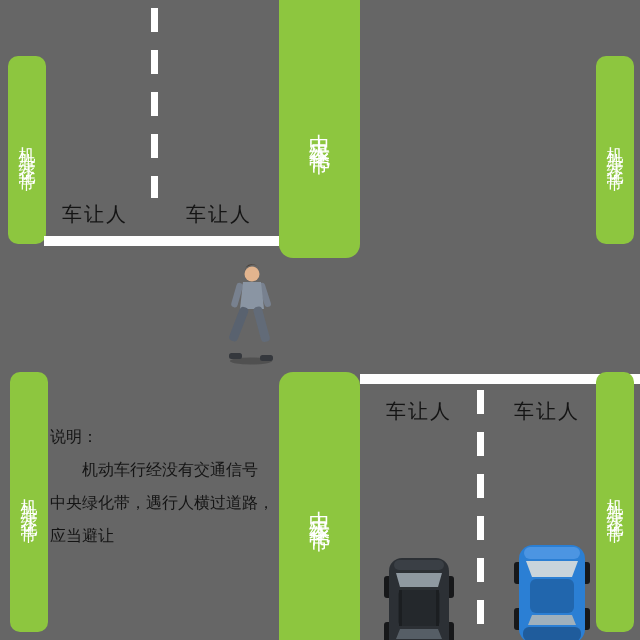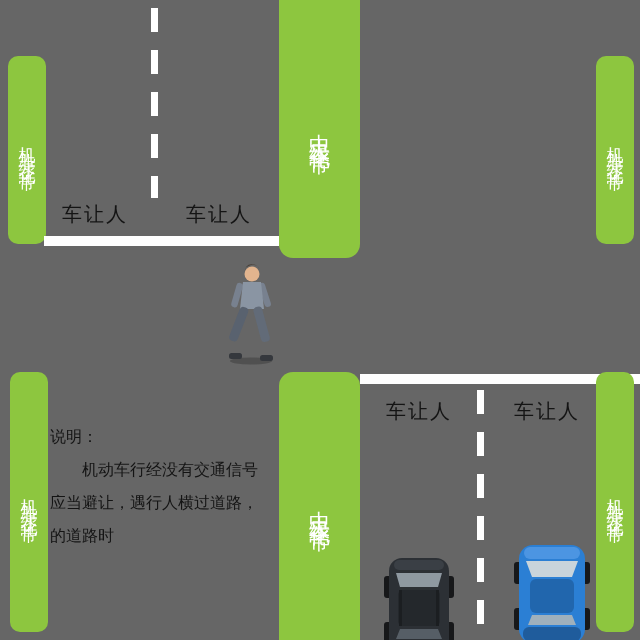--- a/index.html
+++ b/index.html
@@ -80,22 +80,22 @@
     <rect x="36" y="92" width="13" height="6" rx="2.5" fill="#35383d"></rect>
   </svg>
 
   <div class="belt" style="left:10px; top:372px; width:38px; height:260px;">
     <span class="belt-label">机非绿化带</span>
   </div>
 
   <div class="explain">
     <div>说明：</div>
     <div class="indent">机动车行经没有交通信号</div>
-    <div>应当避让，遇行人横过道路，</div>
-    <div>的道路时</div>
+    <div>中央绿化带，遇行人横过道路，</div>
+    <div>应当避让</div>
   </div>
 
   <div class="belt central bottom-flush" style="left:279px; top:372px; width:81px; height:268px;">
     <span class="belt-label">中央绿化带</span>
   </div>
 
   <div class="hline" style="left:360px; top:374px; width:280px;"></div>
 
   <span class="yield" style="left:386px; top:398px;">车让人</span>
   <span class="yield" style="left:514px; top:398px;">车让人</span>

